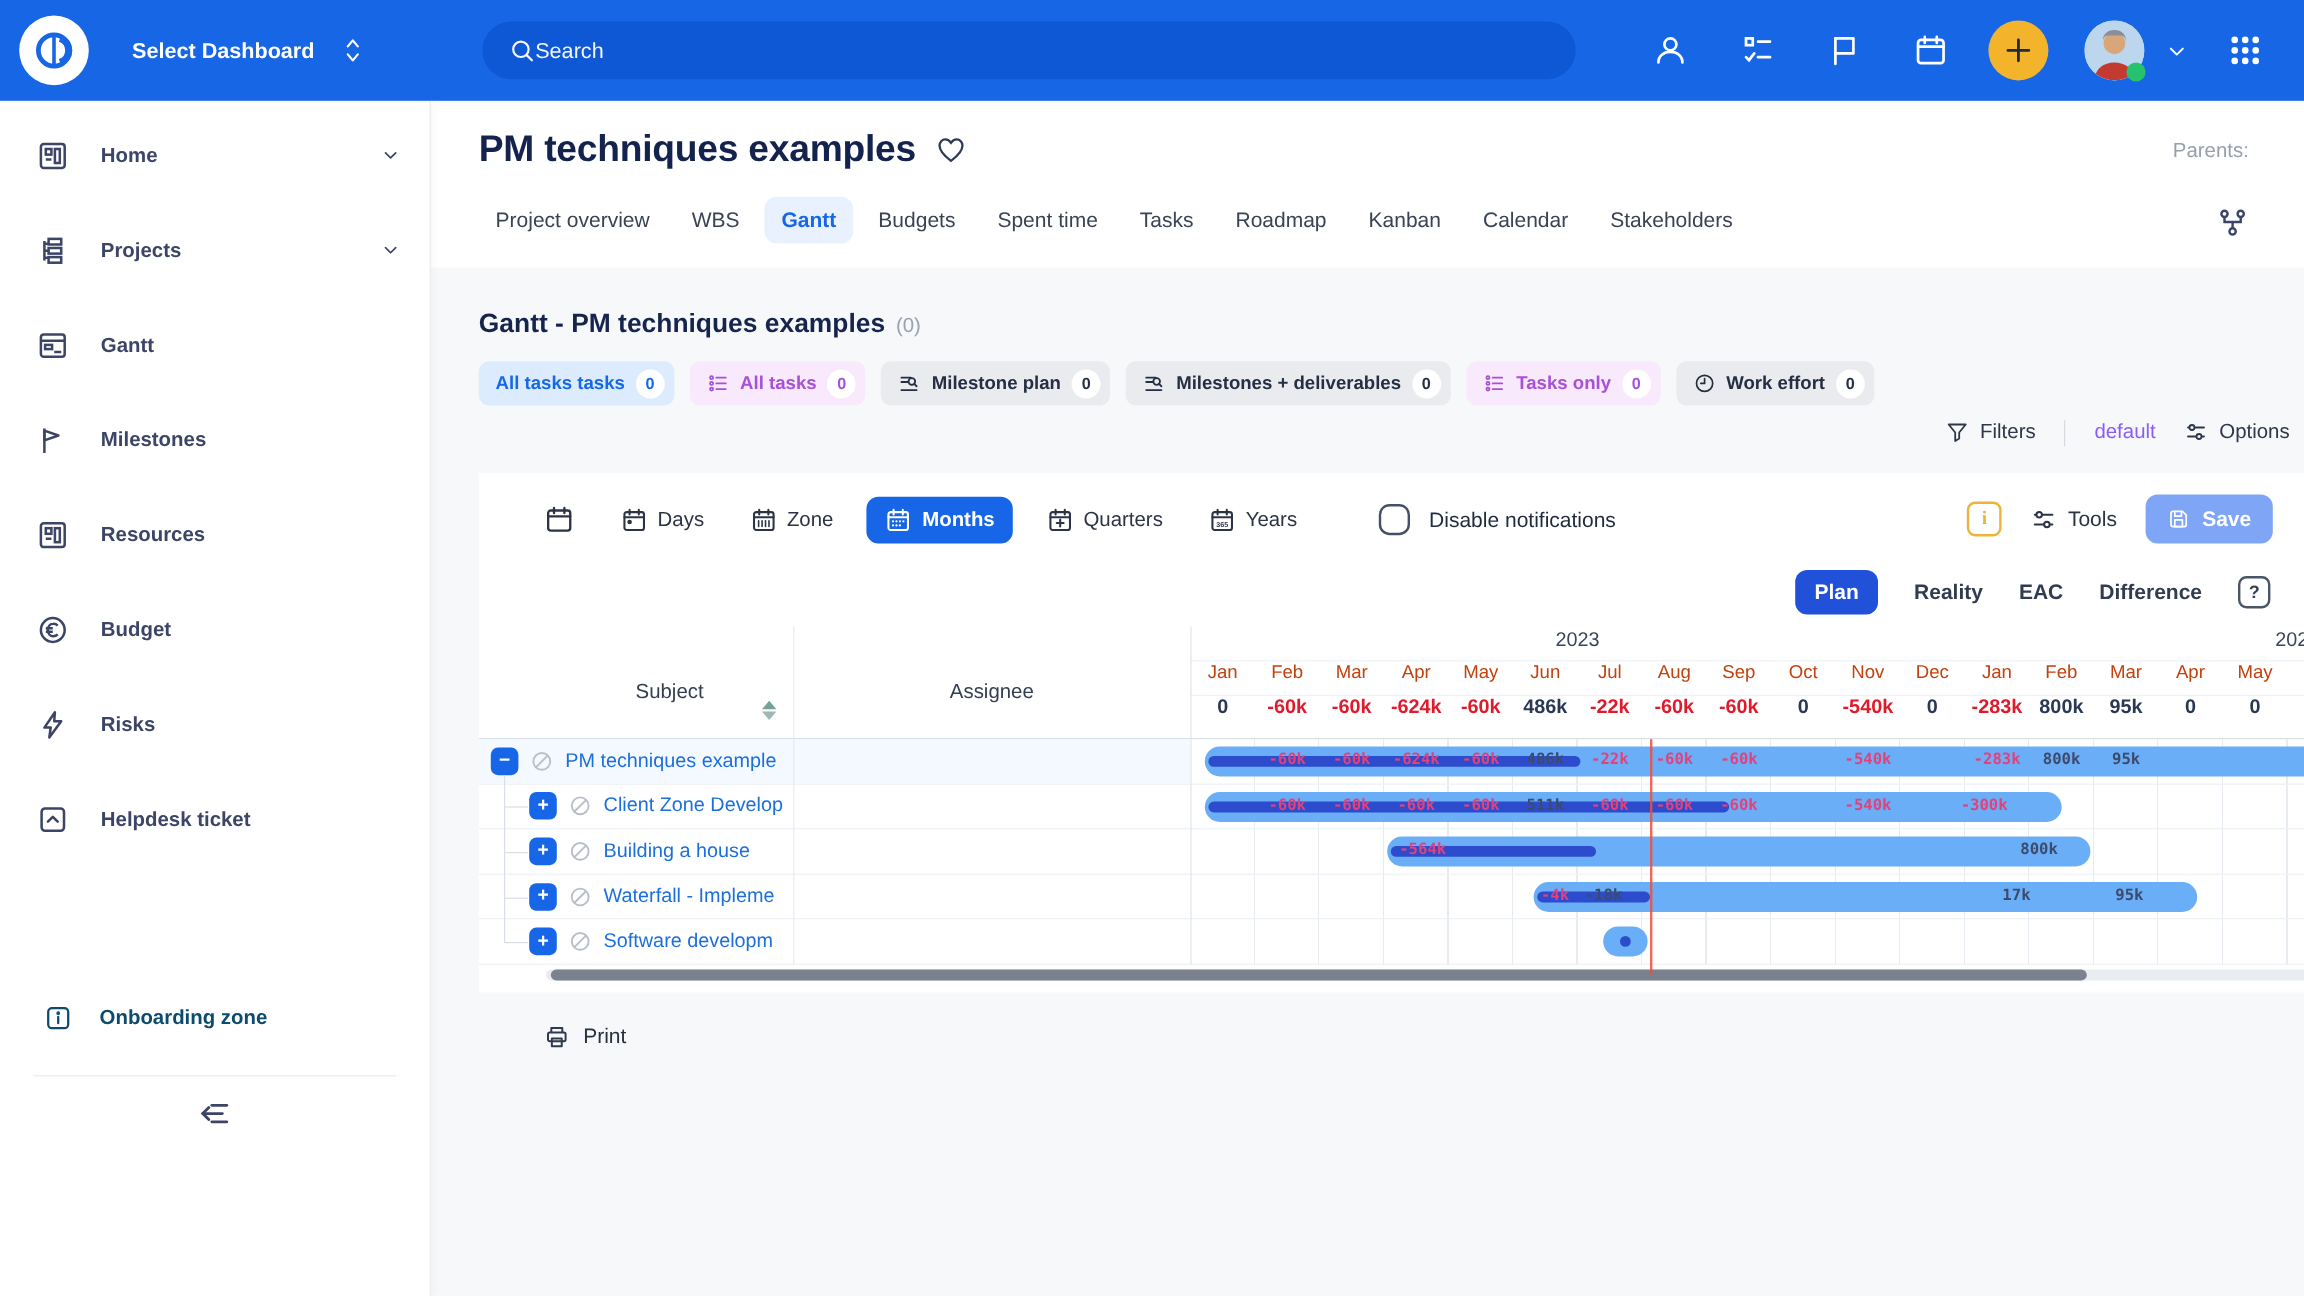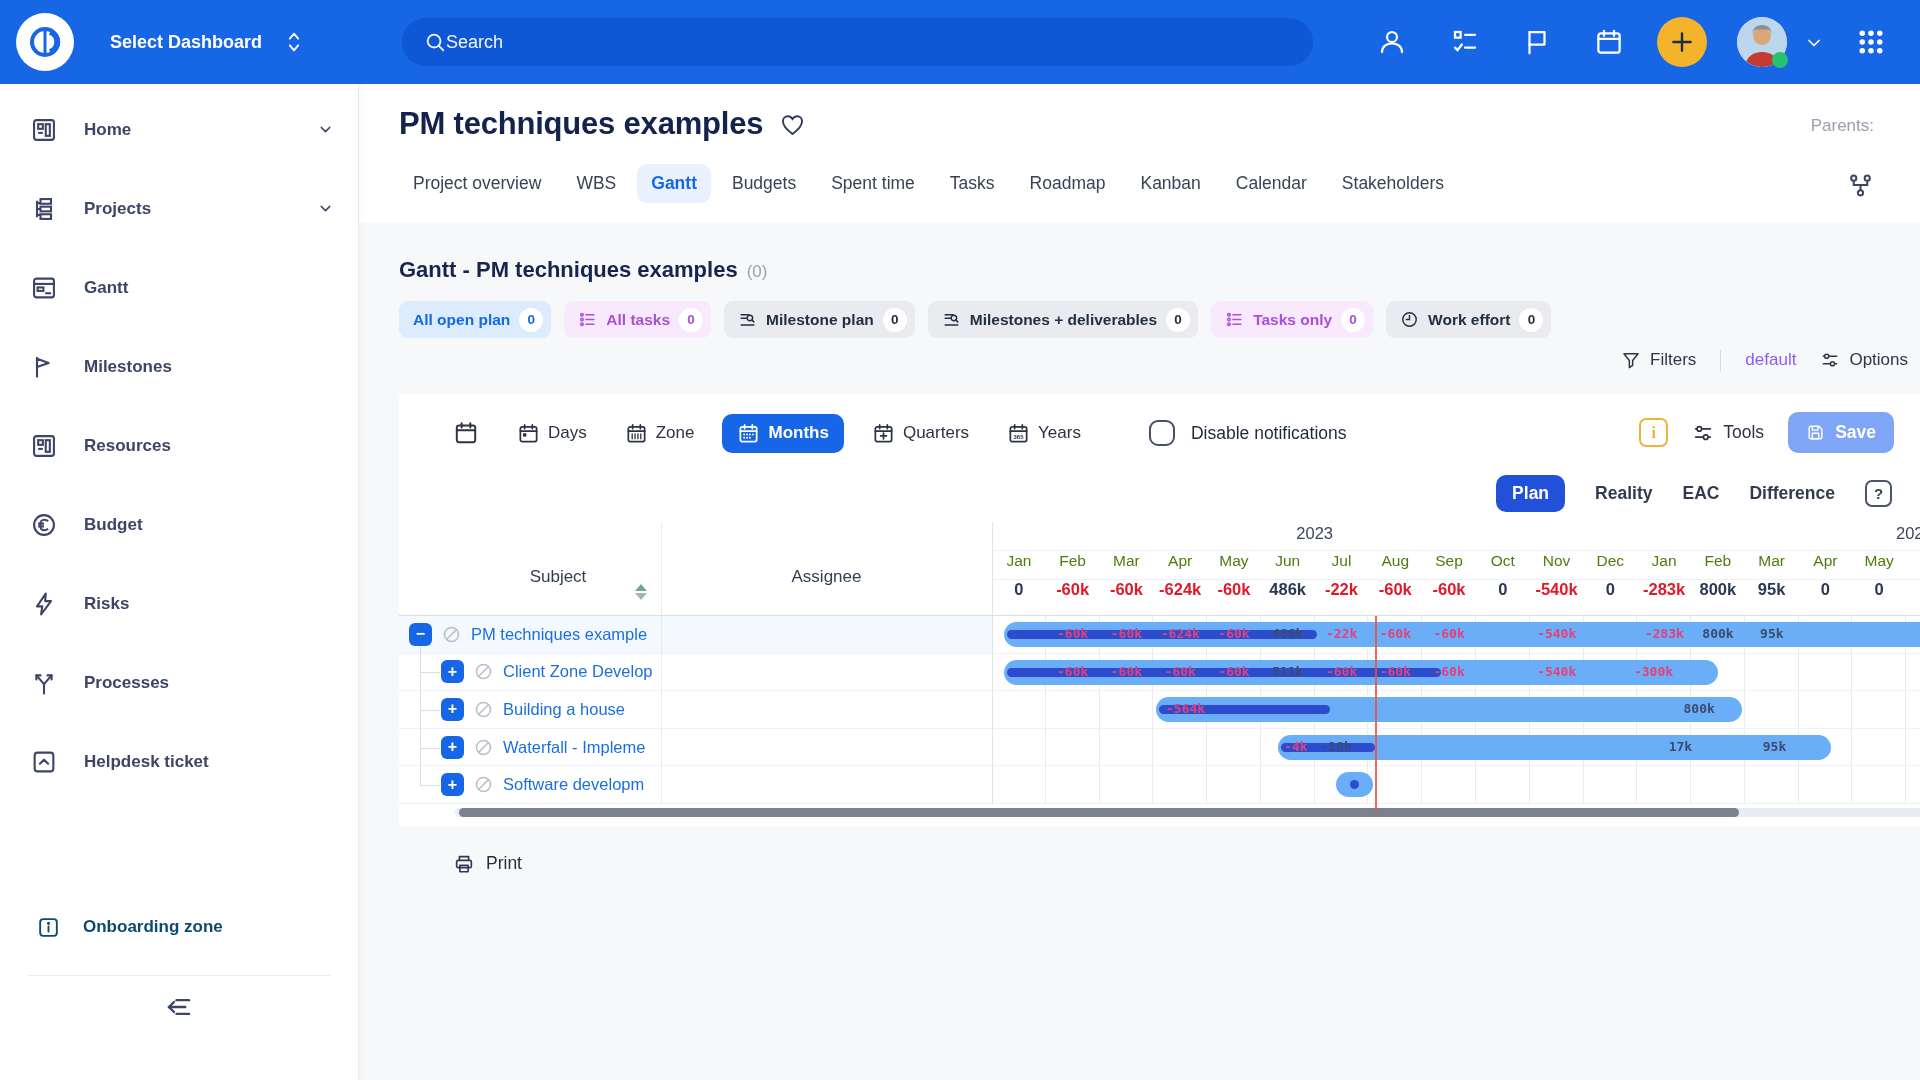--- a/index.html
+++ b/index.html
@@ -88,21 +88,21 @@
   .ghead{display:flex;height:94px;border-bottom:1px solid #d9dfe8;position:relative}
   .ghead-left{width:593px;position:relative;flex:none}
   .col-label{position:absolute;top:45px;font-size:17px;color:#333e52}
   .sort{position:absolute;left:236px;top:62px;display:flex;flex-direction:column;gap:2px;cursor:pointer}
   .sort span{width:0;height:0;border-left:6px solid transparent;border-right:6px solid transparent}
   .sort .up{border-bottom:7px solid #74a29a}
   .sort .dn{border-top:7px solid #9fb8b2}
   .ghead-chart{width:968px;position:relative;flex:none}
   .yearlbl{position:absolute;top:2px;transform:translateX(-50%);font-size:16.5px;color:#3b465c}
   .mrow{position:absolute;left:0;top:30px;display:flex;width:968px}
-  .mrow span{width:53.78px;text-align:center;font-size:15.5px;color:#4d7c0f}
+  .mrow span{width:53.78px;text-align:center;font-size:15.5px;color:#c2410c}
   .trow-tot{position:absolute;left:0;top:58px;display:flex;width:968px}
   .trow-tot span{width:53.78px;text-align:center;font-size:16.5px;font-weight:700;color:#2b3854}
   .trow-tot span.neg{color:#e01a2b}
   .hline{position:absolute;left:593px;width:968px;border-top:1px solid #eef1f5}
 
   .gbody{position:relative}
   .grid{position:absolute;left:593px;top:0;width:968px;height:188px;background:repeating-linear-gradient(to right,transparent 0,transparent 52.78px,#e8ecf2 52.78px,#e8ecf2 53.78px)}
   .trow{display:flex;height:37.6px;border-bottom:1px solid #eef1f5;position:relative;z-index:1}
   .cell-subj{width:262px;flex:none;display:flex;align-items:center;gap:9px;overflow:hidden;white-space:nowrap}
   .trow.tint .cell-subj,.trow.tint .cell-asg{background:#f4f9ff}
@@ -485,26 +485,20 @@
           <span class="sb-label">Budget</span>
         </div>
         <div class="sb-item">
           <svg class="ic" style="width:28px;height:28px" viewBox="0 0 24 24">
             <use href="#i-risks"></use>
           </svg>
           <span class="sb-label">Risks</span>
         </div>
         <div class="sb-item">
           <svg class="ic" style="width:28px;height:28px" viewBox="0 0 24 24">
-            <use href="#i-processes"></use>
-          </svg>
-          <span class="sb-label">Processes</span>
-        </div>
-        <div class="sb-item">
-          <svg class="ic" style="width:28px;height:28px" viewBox="0 0 24 24">
             <use href="#i-helpdesk"></use>
           </svg>
           <span class="sb-label">Helpdesk ticket</span>
         </div>
       </div>
     <div class="sb-onboard">
       <svg class="ic" viewBox="0 0 24 24">
           <use href="#i-infosq"></use>
         </svg>
       <span>Onboarding zone</span>
@@ -544,21 +538,21 @@
         </svg>
     </div>
 
     <div class="section">
       <div class="sec-title">
         <span>Gantt - PM techniques examples</span>
         <span class="sec-count">(0)</span>
       </div>
       <div class="chips" id="chips">
           <span class="chip blue">
-            <span>All open plan</span>
+            <span>All tasks tasks</span>
             <span class="badge">0</span>
           </span>
           <span class="chip purple">
             <svg class="ic" style="width:19px;height:19px" viewBox="0 0 24 24">
               <use href="#i-list"></use>
             </svg>
             <span>All tasks</span>
             <span class="badge">0</span>
           </span>
           <span class="chip gray">

